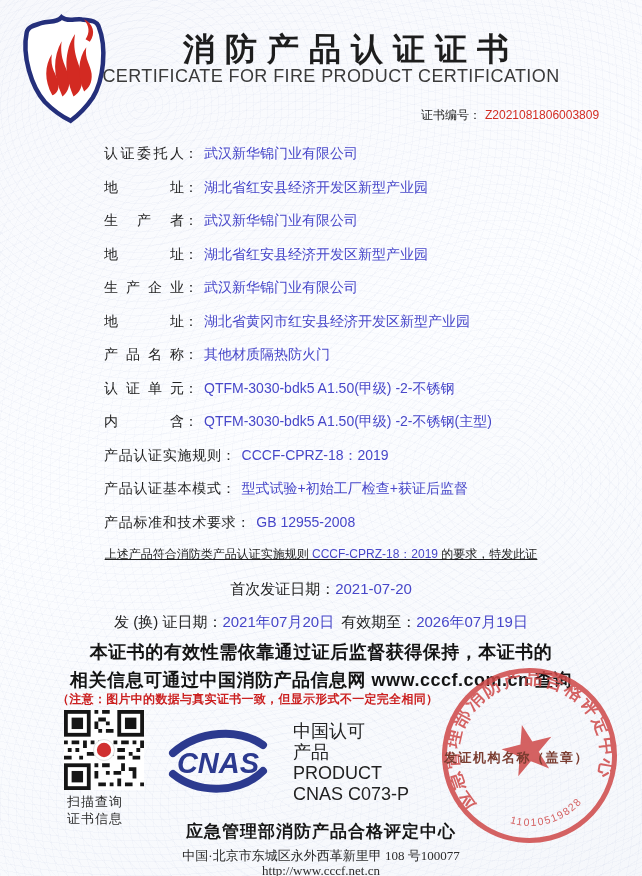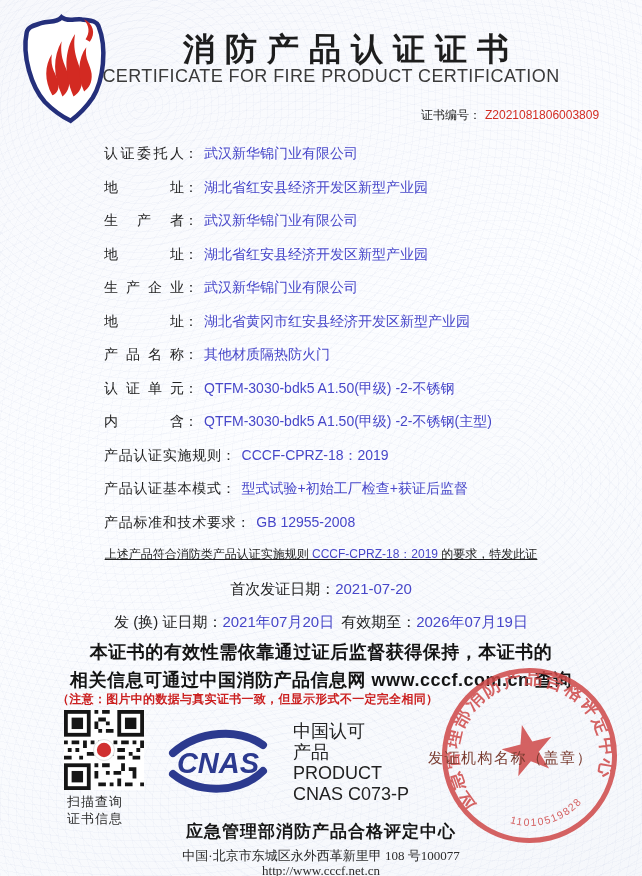--- a/index.html
+++ b/index.html
@@ -38,21 +38,21 @@
   .b1{top:640px;font-size:18px;font-weight:bold;letter-spacing:0.5px;color:#141414;}
   .b2{top:668px;font-size:18px;font-weight:bold;letter-spacing:0.5px;color:#141414;}
   .rednote{top:691px;left:57px;font-size:12px;font-weight:bold;color:#cb2020;letter-spacing:0.3px;}
   
   .qr{left:64px;top:710px;width:80px;height:80px;}
   .qrcap1{left:67px;top:793px;font-size:13px;color:#2c2c2c;letter-spacing:1px;}
   .qrcap2{left:67px;top:810px;font-size:13px;color:#2c2c2c;letter-spacing:1px;}
   .cnas{left:164px;top:728px;width:108px;height:66px;}
   .accred{left:293px;top:721px;font-size:18px;line-height:21px;color:#222;}
   .seal{left:437px;top:663px;width:185px;height:185px;opacity:0.85;}
-  .sig{left:428px;top:749px;font-size:15px;font-weight:normal;color:#7a3c30;
+  .sig{left:444px;top:749px;font-size:13px;font-weight:bold;color:#7a3c30;
        font-family:"Liberation Serif","DejaVu Serif",serif;letter-spacing:1.5px;white-space:nowrap;}
   
   .org{top:820px;font-size:17px;font-weight:bold;letter-spacing:1px;color:#161616;}
   .addr{top:847px;font-size:13px;font-family:"Liberation Serif","DejaVu Serif",serif;color:#2b2b2b;}
   .addr .post{}
   .url{top:863px;font-size:13px;font-family:"Liberation Serif","DejaVu Serif",serif;color:#2b2b2b;}
 </style>
 </head>
 <body>
 

